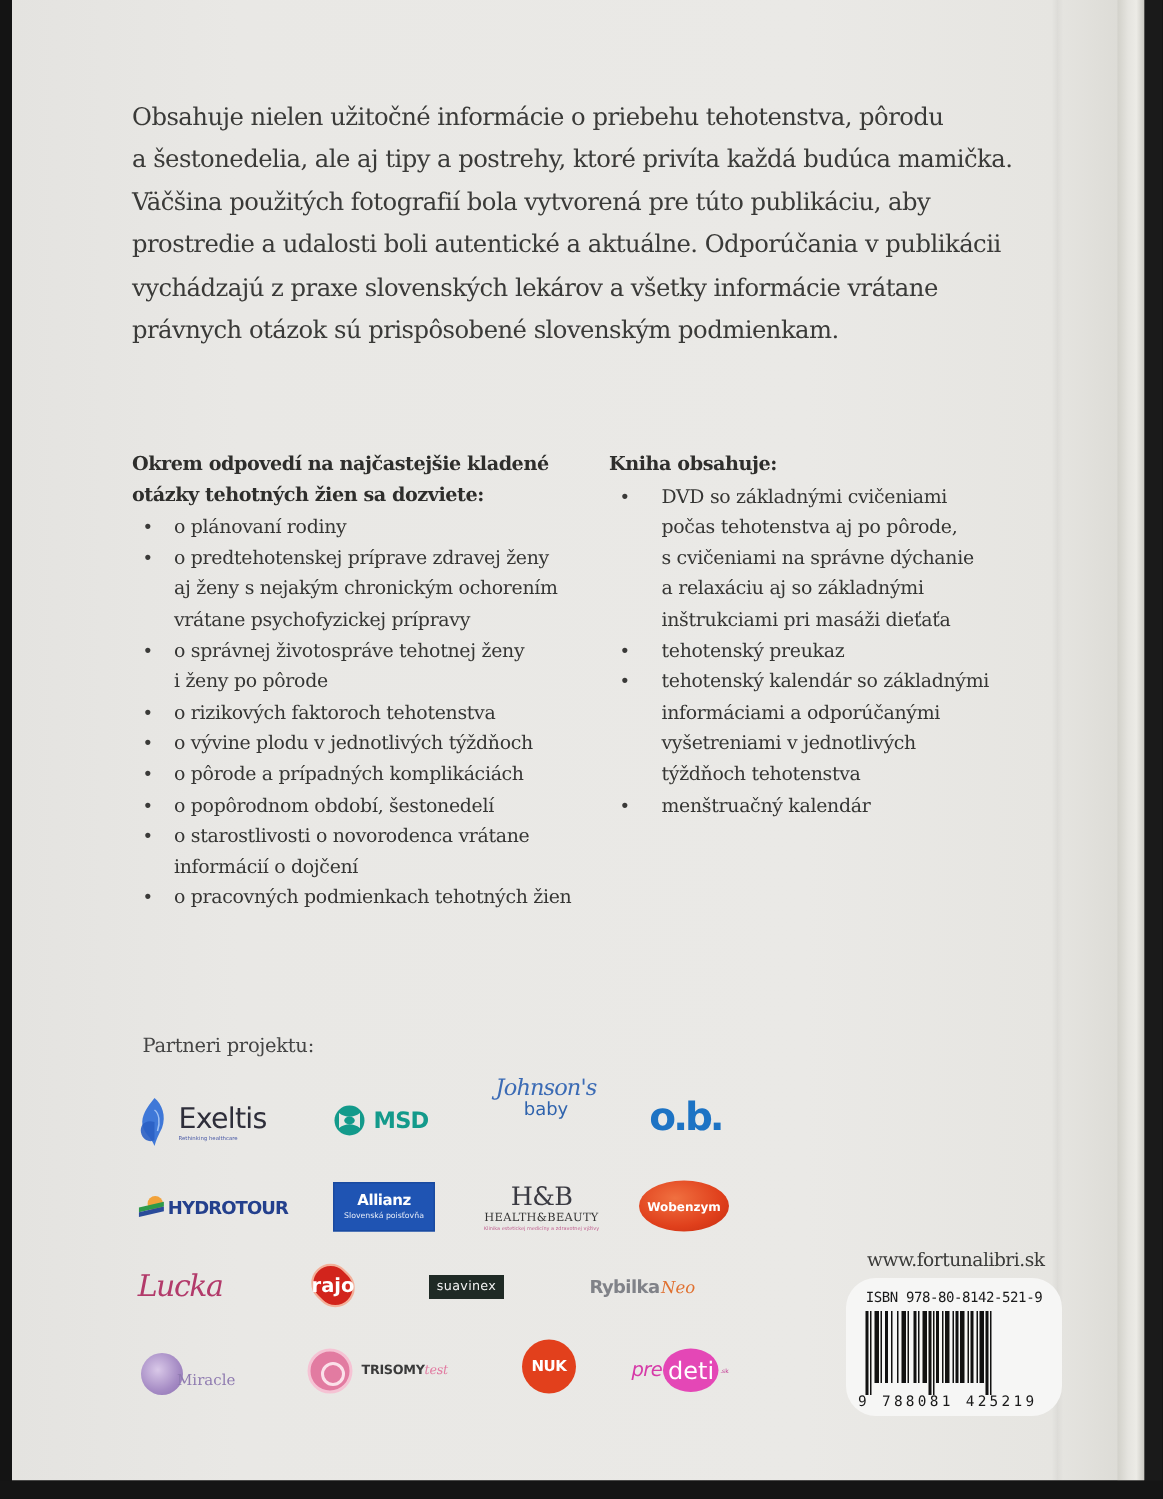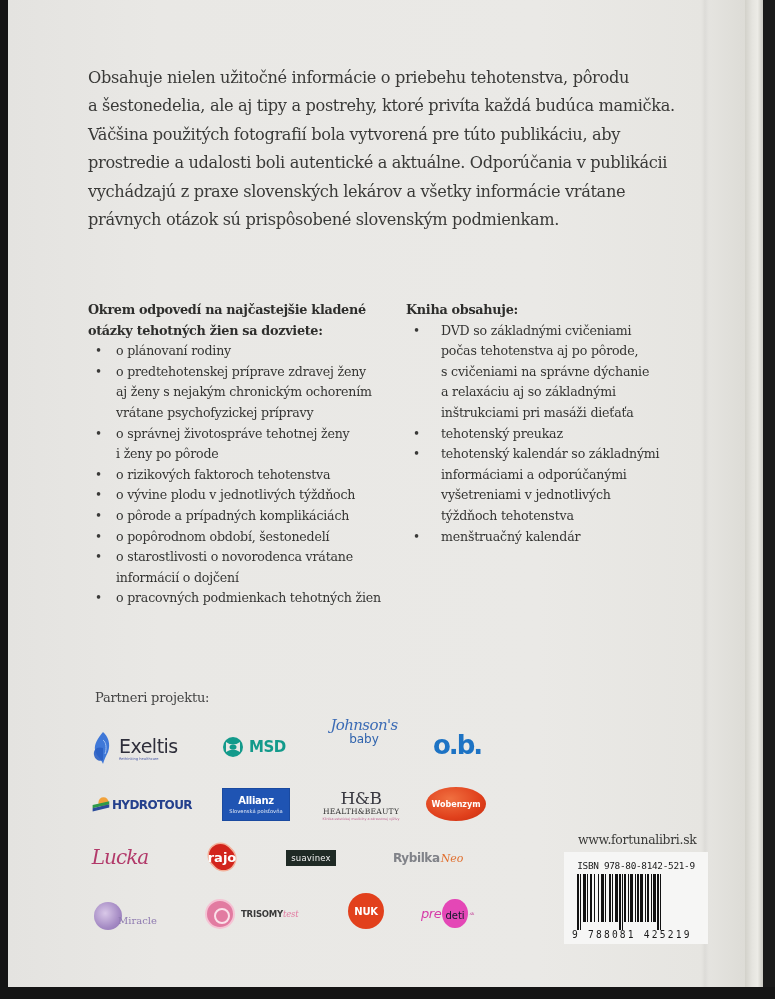--- a/index.html
+++ b/index.html
@@ -123,28 +123,28 @@
     .trisomy .test { font-family: "DejaVu Serif", serif; font-style: italic; font-weight: normal; color: #e27ba1; }
 
     
     .nuk { left: 340px; top: 893px; width: 36px; height: 36px; border-radius: 50%; background: #e2401c; }
     .nuk .name { font-family: "DejaVu Sans", sans-serif; font-weight: bold; font-size: 10px; color: #fff; letter-spacing: -0.3px; }
 
     
     .predeti { left: 413px; top: 897px; width: 70px; height: 32px; justify-content: flex-start; }
     .predeti .pre { font-family: "DejaVu Sans", sans-serif; font-style: italic; font-size: 13px; color: #d63aa8; letter-spacing: -0.4px; }
     .predeti .bubble { background: #e447b6; border-radius: 50%; padding: 5px 3px; margin-left: 1px; }
-    .predeti .deti { font-family: "DejaVu Sans", sans-serif; font-size: 10px; color: #0f172a; }
+    .predeti .deti { font-family: "DejaVu Sans", sans-serif; font-size: 16px; color: #ffffff; }
     .predeti .sk { font-family: "DejaVu Sans", sans-serif; font-size: 4px; color: #c03090; margin-left: 1px; }
 
     
     .url { position: absolute; left: 570px; top: 832px; font-family: "DejaVu Serif", serif; font-size: 12.4px; color: #3a3a38; letter-spacing: -0.3px; }
 
     
-    .barcode-box { position: absolute; left: 556px; top: 852px; width: 144px; height: 92px; background: #f6f6f5; padding: 8px 8px 0 8px; }
+    .barcode-box { position: absolute; left: 556px; top: 852px; width: 144px; height: 92px; background: #f6f6f5; padding: 8px 8px 0 8px; border-radius: 20px; }
     .isbn-text { font-family: "DejaVu Sans Mono", monospace; font-size: 9.4px; color: #1a1a1a; text-align: center; letter-spacing: -0.3px; white-space: nowrap; }
     .bars { display: flex; align-items: flex-start; height: 56px; margin-top: 3px; margin-left: 5px; }
     .bars span { display: block; background: #111; height: 48px; }
     .bars span.long { height: 56px; }
     .bars span.gap { background: transparent; }
     .ean-text { position: absolute; left: 8px; bottom: 4px; font-family: "DejaVu Sans Mono", monospace; font-size: 9.6px; color: #1a1a1a; letter-spacing: 2.2px; white-space: nowrap; background: transparent; }
   </style>
 </head>
 <body>
 

